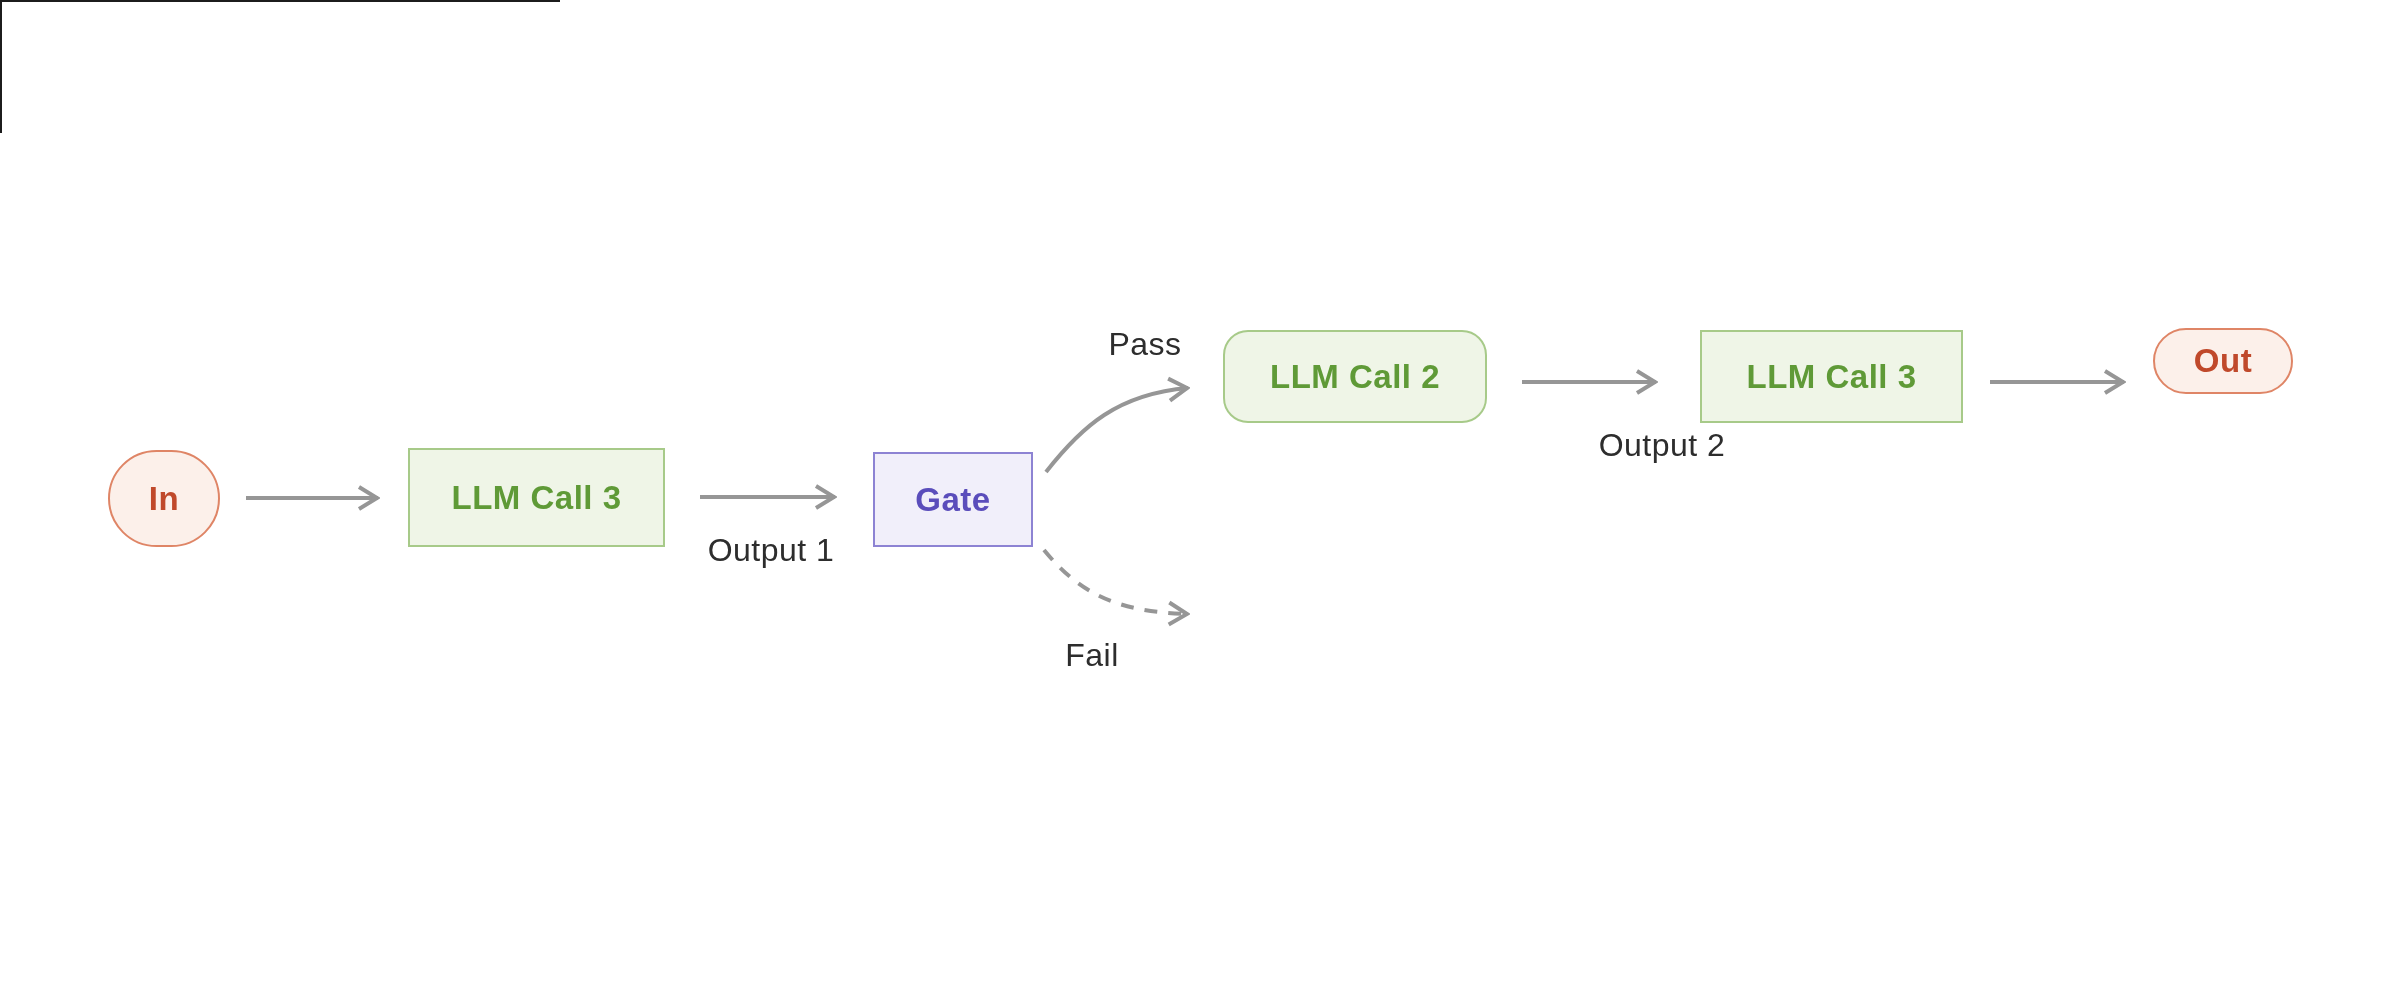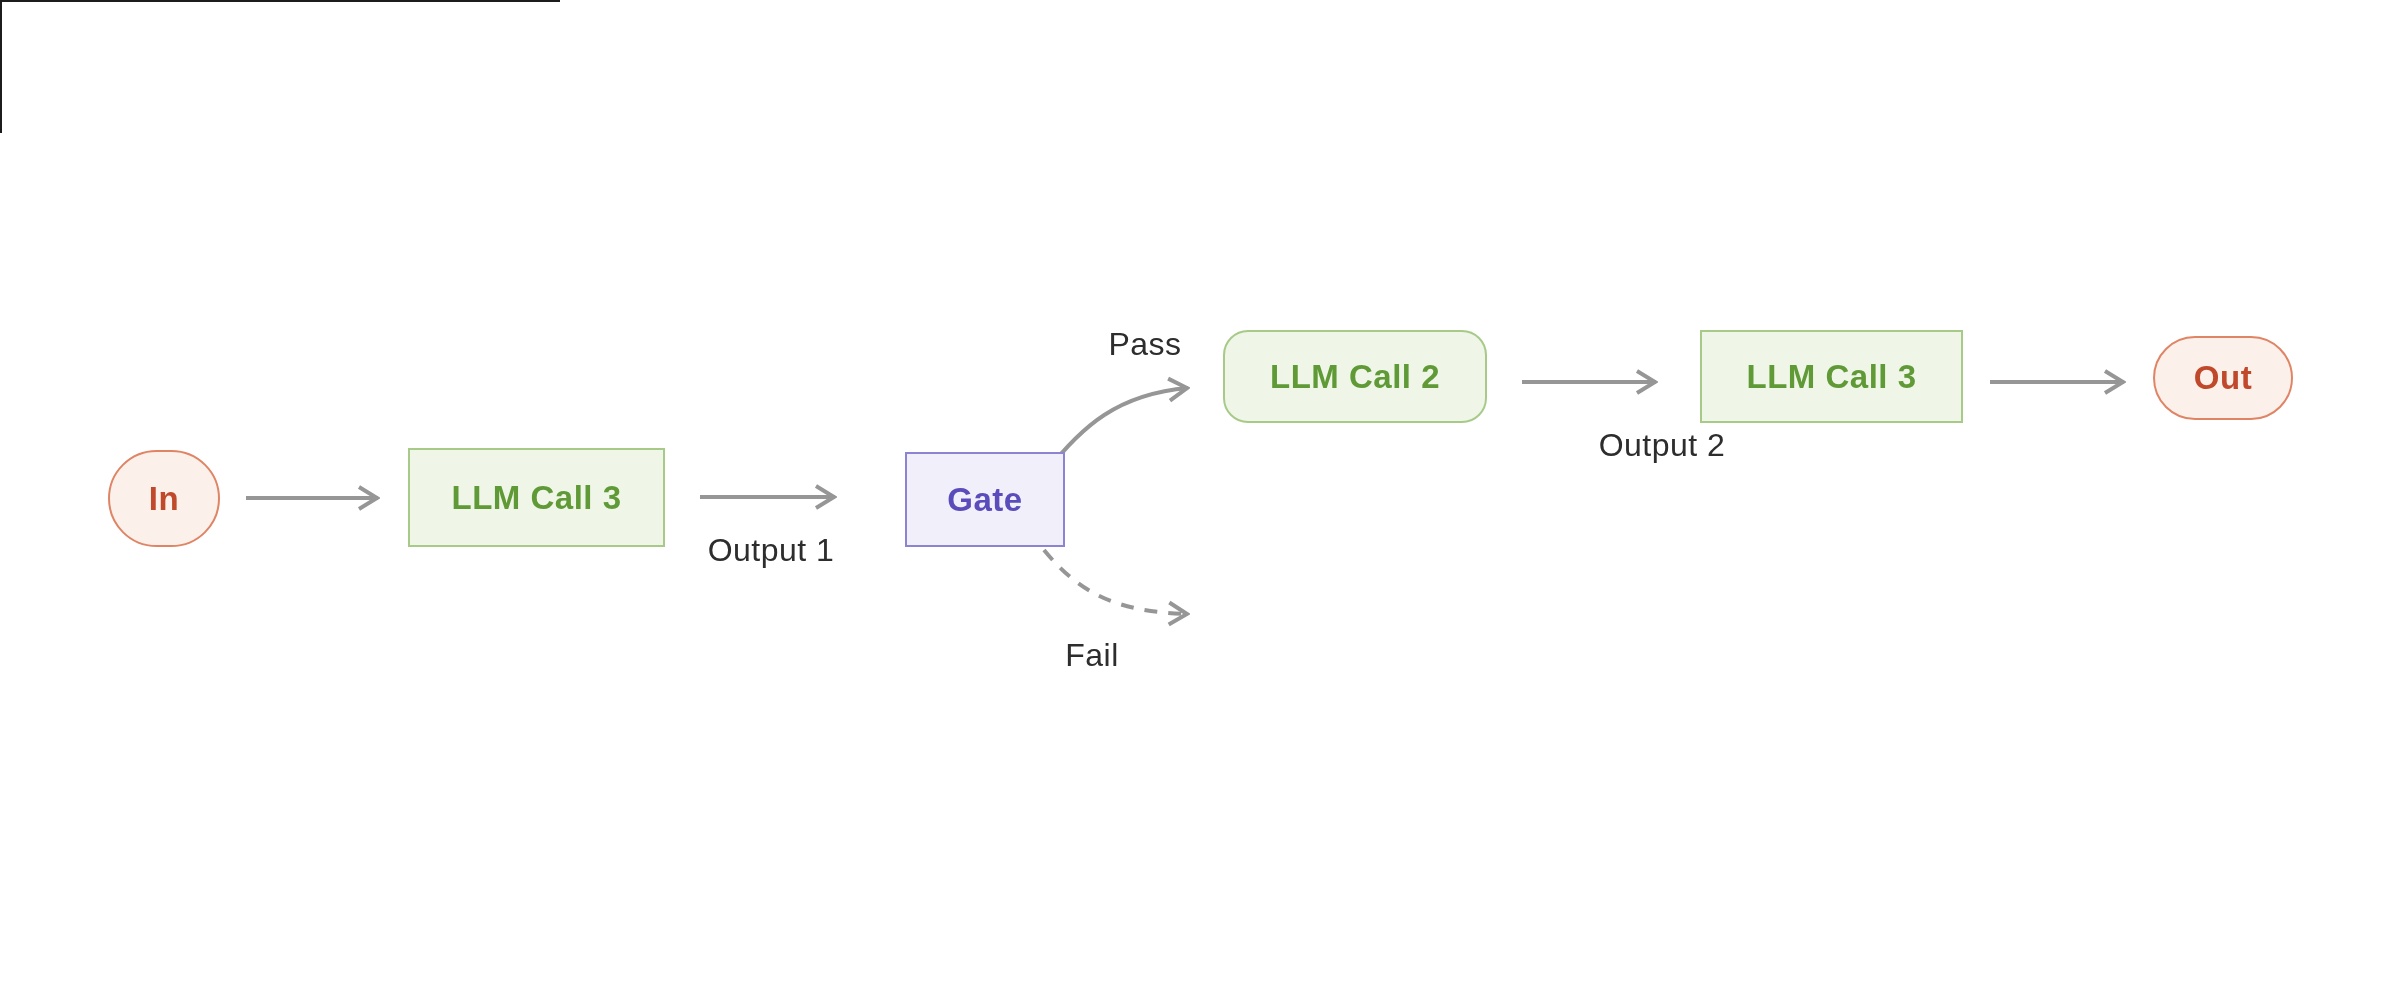--- a/index.html
+++ b/index.html
@@ -63,33 +63,33 @@
   </svg>
 
   <div class="node terminal" style="left:108px; top:450px; width:112px; height:97px;">
     <span>In</span>
   </div>
 
   <div class="node process" style="left:408px; top:448px; width:257px; height:99px;">
     <span>LLM Call 3</span>
   </div>
 
-  <div class="node gate" style="left:873px; top:452px; width:160px; height:95px;margin-left:32px;">
+  <div class="node gate" style="left:873px; top:452px; width:160px; height:95px;">
     <span>Gate</span>
   </div>
 
   <div class="node process" style="left:1223px; top:330px; width:264px; height:93px;border-radius:25px;">
     <span>LLM Call 2</span>
   </div>
 
   <div class="node process" style="left:1700px; top:330px; width:263px; height:93px;">
     <span>LLM Call 3</span>
   </div>
 
-  <div class="node terminal" style="left:2153px; top:336px; width:140px; height:84px;justify-content:center;">
+  <div class="node terminal" style="left:2153px; top:328px; width:140px; height:66px;justify-content:center;">
     <span>Out</span>
   </div>
 
 
   <div class="edge-label" style="left:771px; top:550px;">Output 1</div>
 
   <div class="edge-label" style="left:1101px; top:344px;margin-left:44px;">Pass</div>
 
   <div class="edge-label" style="left:1662px; top:433px;margin-top:12px;">Output 2</div>
 

